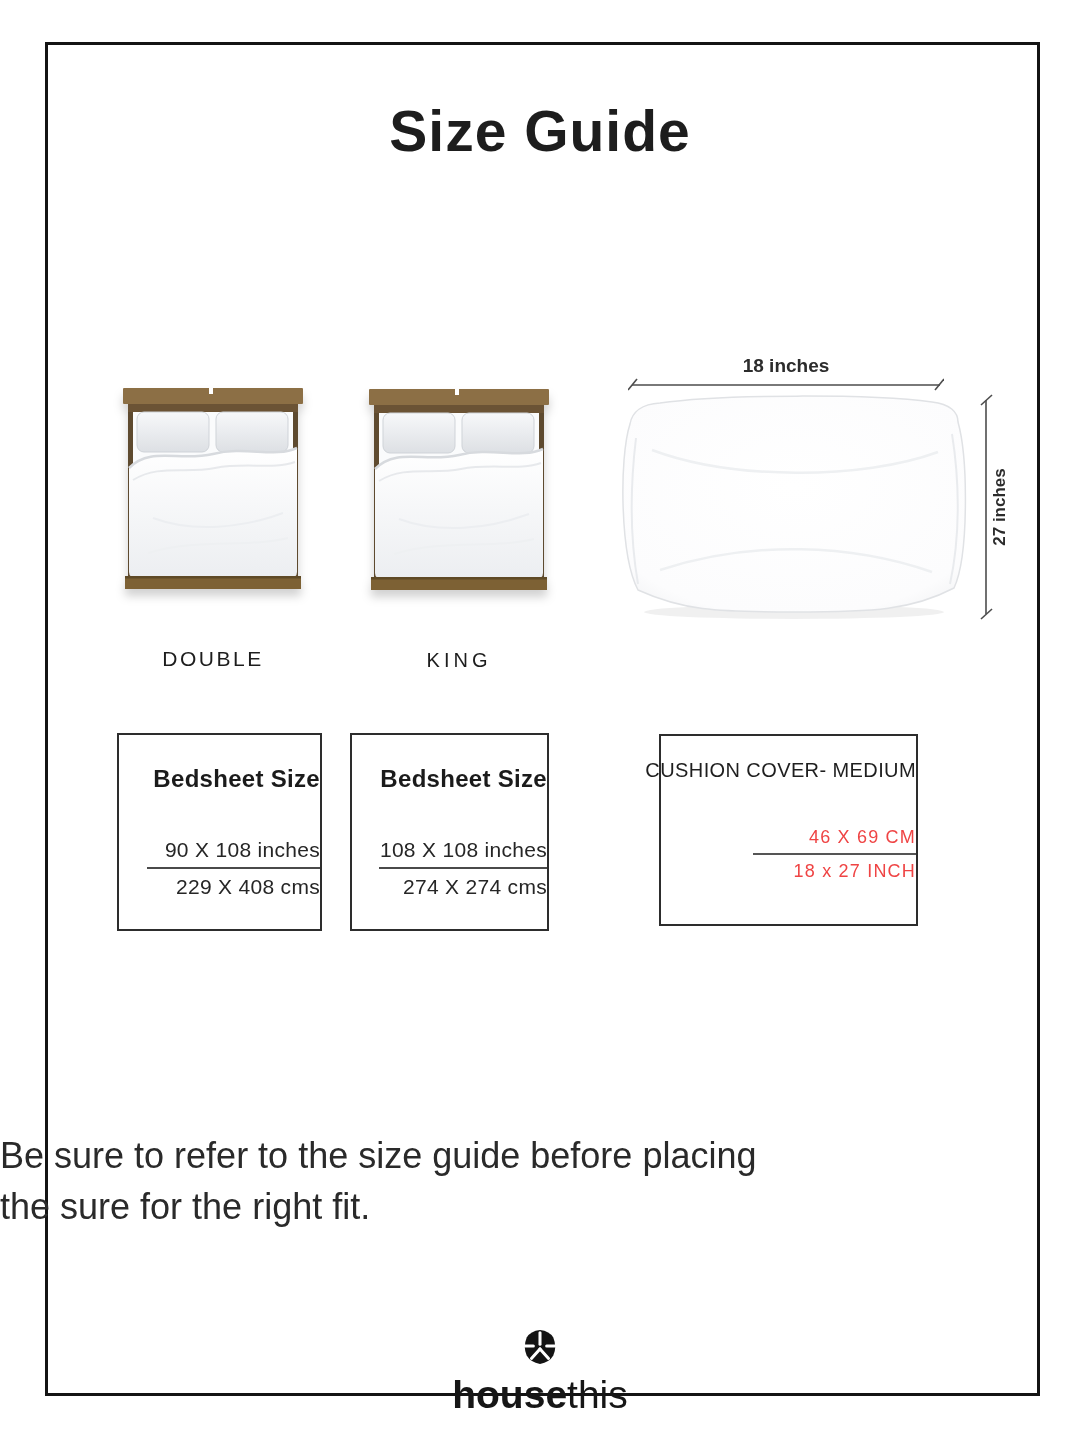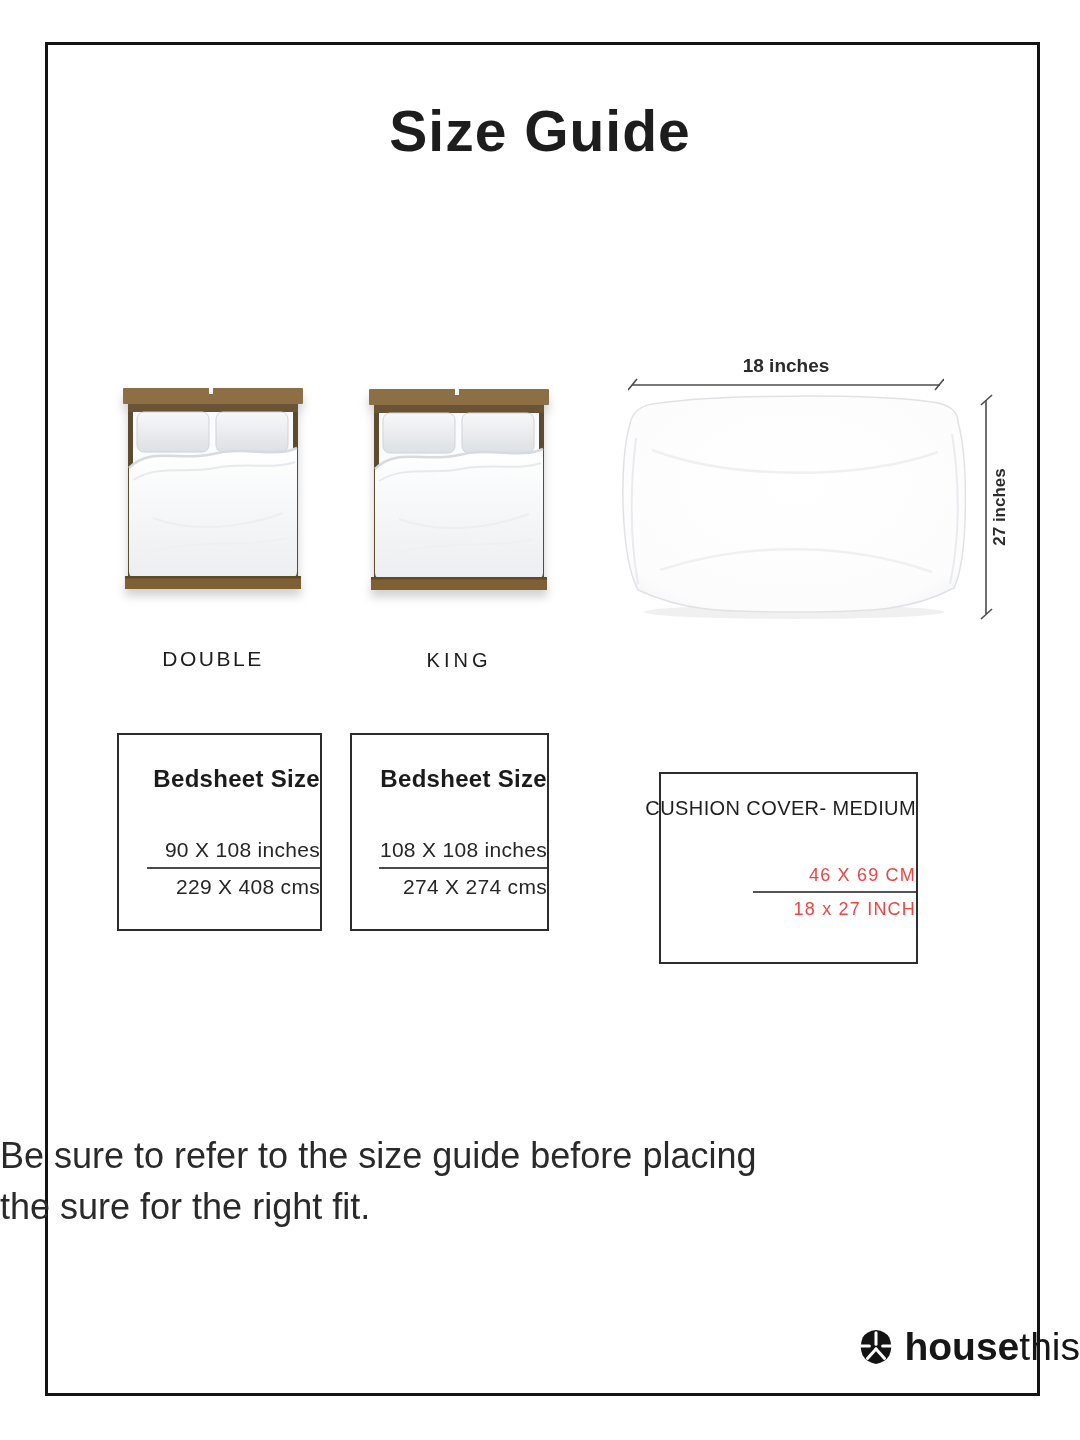--- a/index.html
+++ b/index.html
@@ -37,41 +37,41 @@
     transform:translateY(-50%) rotate(-90deg);
     font-size:17px;font-weight:700;color:#2c2c2c;white-space:nowrap;
   }
   
   .size-box{
     position:absolute;border:2px solid #2d2d2d;background:#ffffff;
     display:flex;flex-direction:column;align-items:flex-end;box-sizing:border-box;
   }
   .box-1{left:117px;top:733px;width:205px;height:198px;}
   .box-2{left:350px;top:733px;width:199px;height:198px;}
-  .box-3{left:659px;top:772px;width:259px;height:192px;}
+  .box-3{left:659px;top:734px;width:259px;height:192px;}
   .box-title-bold{font-size:24px;font-weight:700;margin-top:30px;letter-spacing:0.3px;color:#1b1b1b;}
   .box-title-caps{font-size:20px;font-weight:400;margin-top:23px;letter-spacing:0.4px;color:#1f1f1f;white-space:nowrap;}
   .box-spacer{flex:1;}
   .box-primary{font-size:21px;color:#262626;letter-spacing:0.3px;}
   .box-secondary{font-size:21px;color:#262626;letter-spacing:0.3px;}
   .box-3 .box-primary,.box-3 .box-secondary{font-size:18px;letter-spacing:1.2px;color:#ef4444;}
   .size-divider{height:0;border-top:2px solid #4a4a4a;margin:5px 0 6px 0;}
   .box-1 .size-divider,.box-2 .size-divider{width:86%;}
   .box-3 .size-divider{width:64%;border-top-color:#555;}
   .box-pad-1{height:30px;}
   .box-pad-3{height:42px;}
   
   .note{
     position:absolute;left:0;top:1130px;width:100%;text-align:left;
     font-size:36px;color:#2a2a2a;line-height:1.42;font-weight:400;
   }
   
   .brand{
     position:absolute;left:0;top:1326px;width:100%;
-    display:flex;justify-content:flex-end;align-items:center;gap:9px;
+    display:flex;justify-content:flex-end;align-items:center;gap:9px;flex-direction:column;
   }
   .brand-icon{width:38px;height:38px;margin-top:2px;}
   .brand-text{font-size:39px;color:#161616;line-height:1;}
   .brand-bold{font-weight:700;}
   .brand-light{font-weight:400;}
 </style>
 </head>
 <body>
 
 <div class="page">

